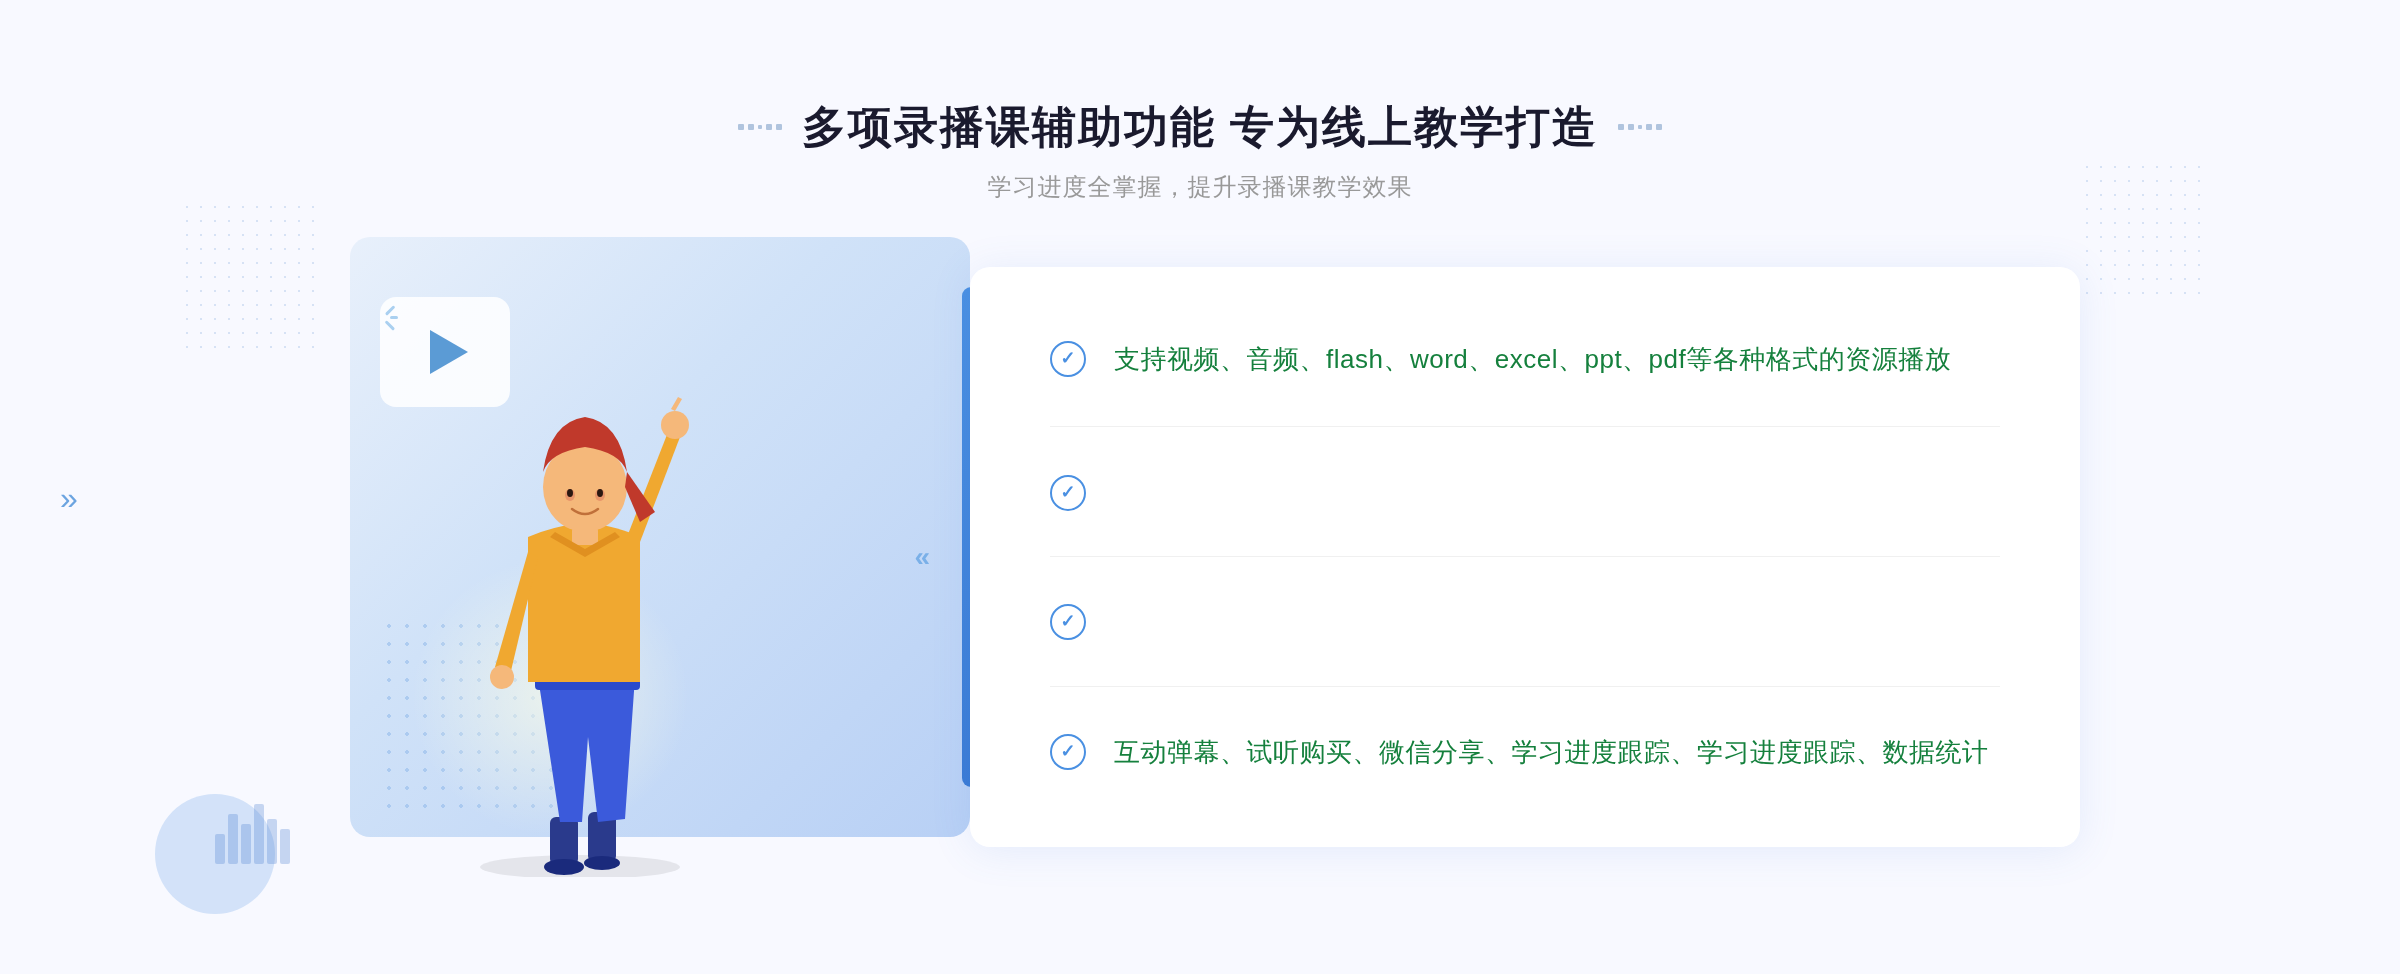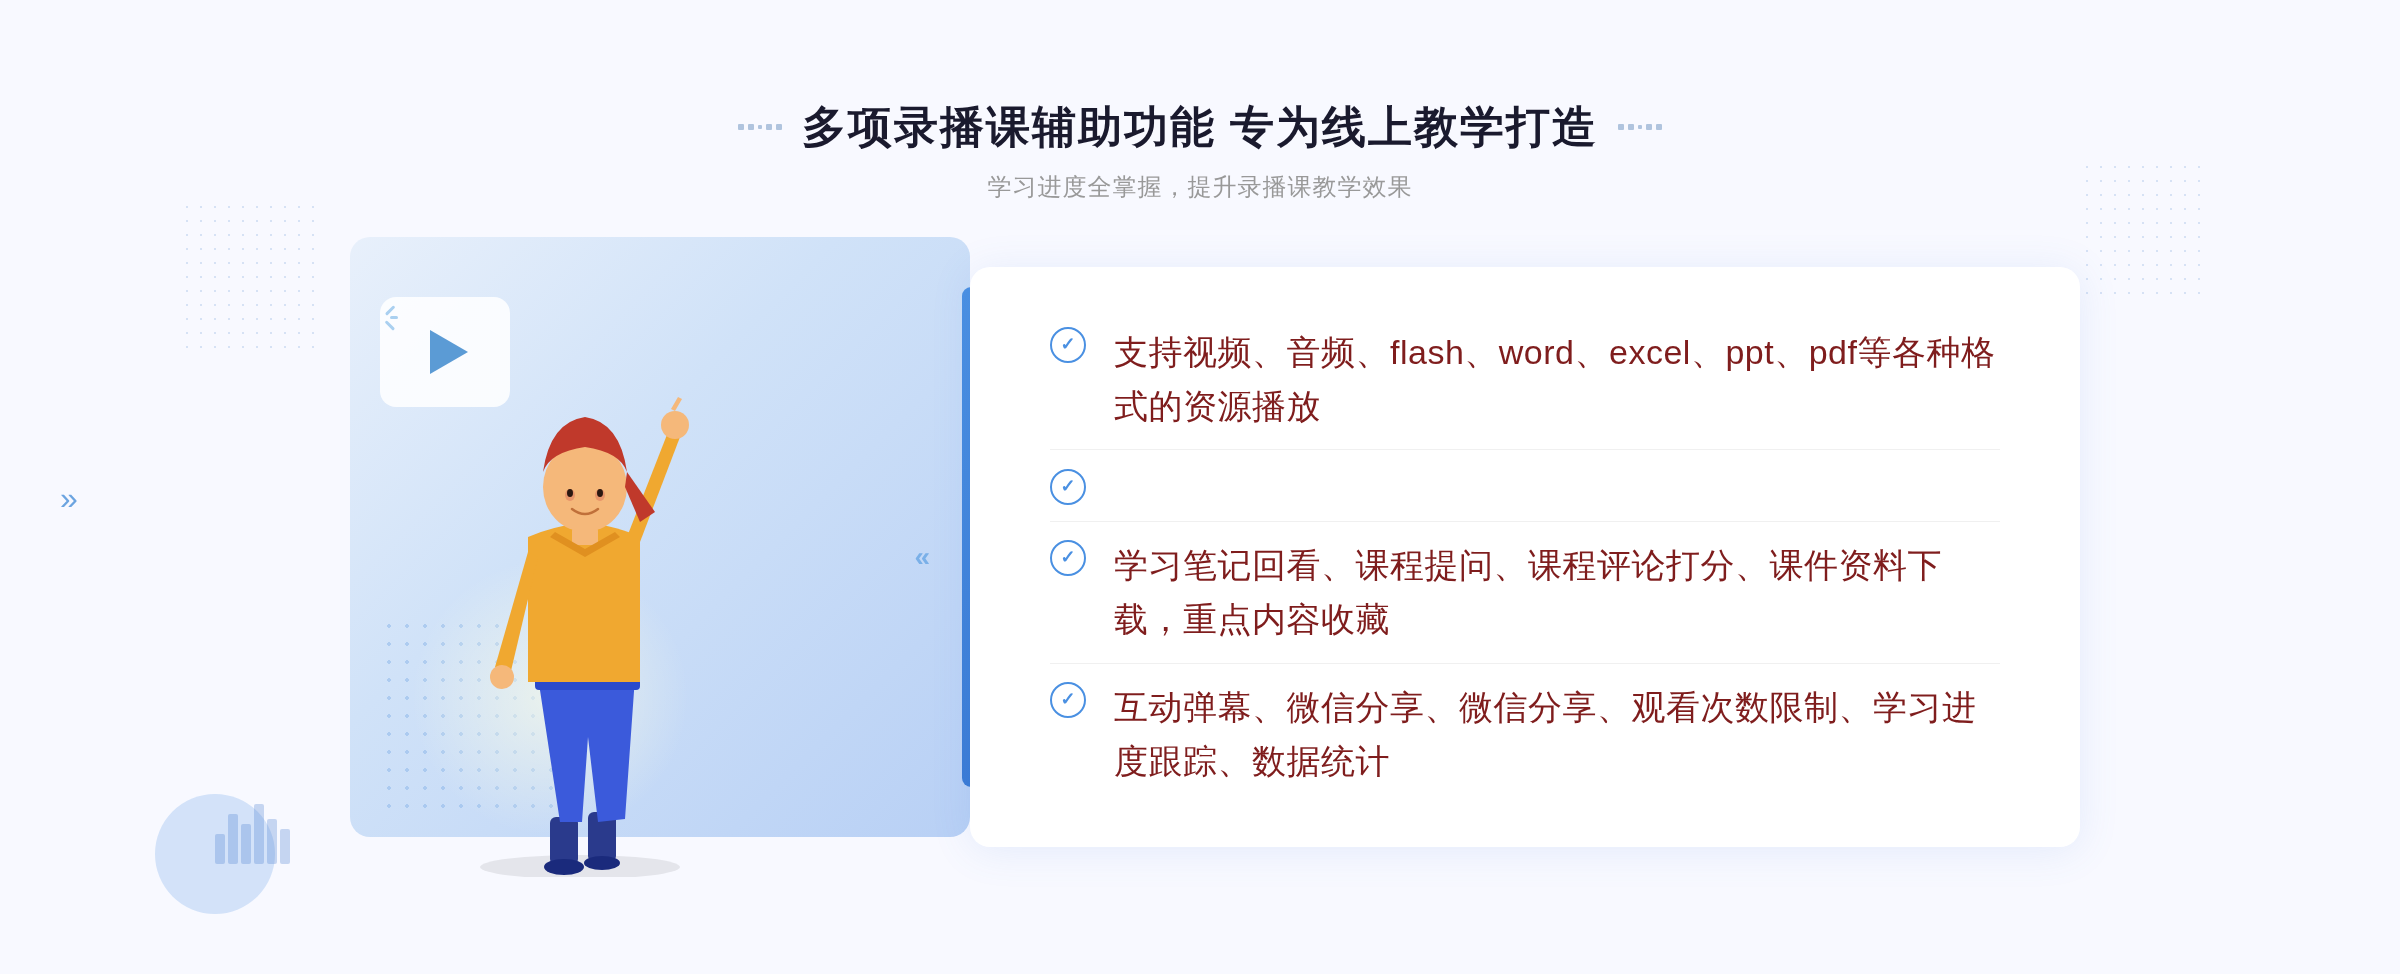--- a/index.html
+++ b/index.html
@@ -276,22 +276,22 @@
     }
 
     .check-mark {
       color: #4a90e2;
       font-size: 18px;
       font-weight: bold;
       transform: translateY(-1px);
     }
 
     .feature-text {
-      font-size: 34px;
-      color: #7f1d1d;
+      font-size: 26px;
+      color: #15803d;
       line-height: 1.6;
       letter-spacing: 0.5px;
     }
 
     .feature-divider {
       height: 1px;
       background: #f0f0f0;
       margin: 0;
     }
   </style>
@@ -424,28 +424,27 @@
           <span class="check-mark">✓</span>
         </div>
       </div>
 
       <div class="feature-divider"></div>
 
       <div class="feature-item">
         <div class="check-circle">
           <span class="check-mark">✓</span>
         </div>
-        <span class="feature-text">学习笔记回看、课程提问、课程评论打分、课件资料下载，重点内容收藏</span>
       </div>
 
       <div class="feature-divider"></div>
 
       <div class="feature-item">
         <div class="check-circle">
           <span class="check-mark">✓</span>
         </div>
-        <span class="feature-text">互动弹幕、微信分享、微信分享、观看次数限制、学习进度跟踪、数据统计</span>
+        <span class="feature-text">互动弹幕、试听购买、微信分享、学习进度跟踪、学习进度跟踪、数据统计</span>
       </div>
 
     </div>
   </div>
 
 </div>
 
 </body></html>

